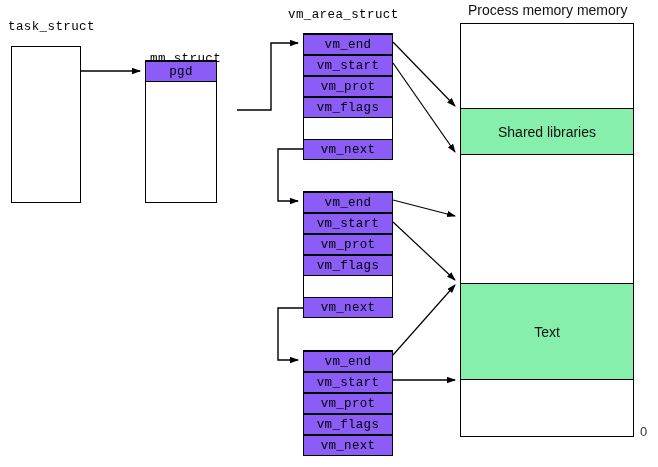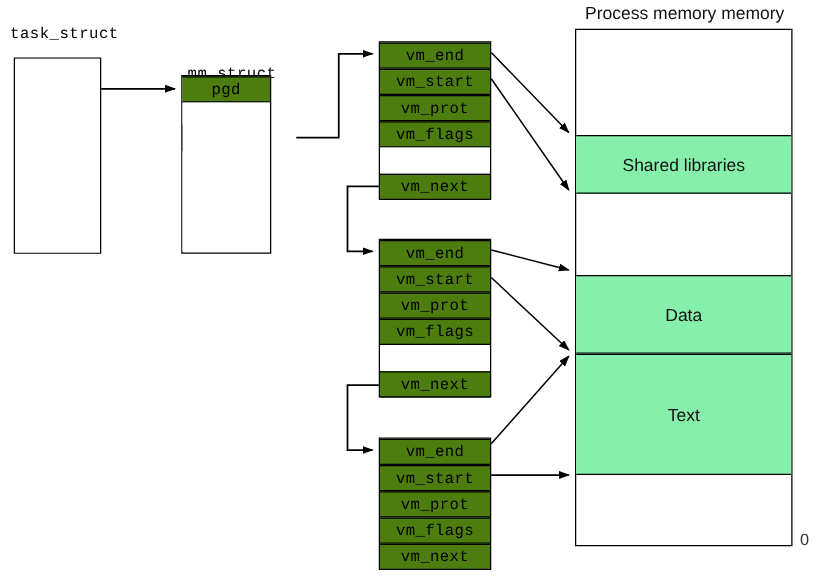--- a/index.html
+++ b/index.html
@@ -11,35 +11,36 @@
   .caption{position:absolute;font-family:"Liberation Mono","DejaVu Sans Mono",monospace;
            font-size:12.5px;letter-spacing:0.4px;white-space:nowrap;color:#000;}
   .caption-sans{position:absolute;font-family:"Liberation Sans",sans-serif;
            font-size:14px;white-space:nowrap;color:#111;}
 
   .box{position:absolute;border:1.4px solid #000;box-sizing:border-box;background:#fff;}
   .row{position:absolute;left:0;right:0;box-sizing:border-box;
        display:flex;align-items:center;justify-content:center;
        font-family:"Liberation Mono","DejaVu Sans Mono",monospace;
        font-size:12.5px;letter-spacing:0.3px;color:#000;}
-  .row.fill{background:#4d7c0f;border-top:1.4px solid #000;border-bottom:1.4px solid #000;}
+  .row.fill{background:#8b5cf6;border-top:1.4px solid #000;border-bottom:1.4px solid #000;}
   .row.blank{background:#fff;}
   .seg{position:absolute;left:0;right:0;box-sizing:border-box;
        display:flex;align-items:center;justify-content:center;
        font-family:"Liberation Sans",sans-serif;font-size:14px;color:#111;}
   .seg.fill{background:#86efac;border-top:1.4px solid #000;border-bottom:1.4px solid #000;}
   .zero{position:absolute;font-family:"Liberation Sans",sans-serif;font-size:13px;color:#333;}
 </style>
 </head>
 <body>
 
 <div id="stage">
 
   <div class="caption" style="left:8px;top:20px;">task_struct</div>
   <div class="caption" style="left:150px;top:20px;margin-top:32px;">mm_struct</div>
+  <div class="caption" style="left:288px;top:8px;">vm_area_struct</div>
   <div class="caption-sans" style="left:468px;top:2px;">Process memory memory</div>
   <div class="zero" style="left:640px;top:424px;">0</div>
 
   <div class="box" style="left:11px;top:46px;width:70px;height:157px;">
     <div class="row blank" style="top:0px;height:16px;"></div>
     <div class="row fill" style="top:16px;height:20px;margin-top:48px;">mm</div>
     <div class="row blank" style="top:36px;height:119px;"></div>
   </div>
 
   <div class="box" style="left:145px;top:60px;width:72px;height:143px;">
@@ -71,21 +72,20 @@
     <div class="row fill" style="top:21px;height:21px;">vm_start</div>
     <div class="row fill" style="top:42px;height:21px;">vm_prot</div>
     <div class="row fill" style="top:63px;height:21px;">vm_flags</div>
     <div class="row fill" style="top:84px;height:21px;">vm_next</div>
   </div>
 
   <div class="box" style="left:460px;top:23px;width:174px;height:414px;">
     <div class="seg" style="top:0px;height:84px;"></div>
     <div class="seg fill" style="top:84px;height:47px;">Shared libraries</div>
     <div class="seg" style="top:131px;height:65px;"></div>
-    <div class="seg fill" style="top:196px;height:63px;">Data</div>
     <div class="seg fill" style="top:259px;height:97px;">Text</div>
     <div class="seg" style="top:356px;height:55px;"></div>
   </div>
 
   <svg class="layer" viewBox="0 0 658 467">
     <defs>
       <marker id="ah" markerWidth="9" markerHeight="9" refX="8" refY="3.2" orient="auto" markerUnits="userSpaceOnUse">
         <path d="M0,0 L9,3.2 L0,6.4 z" fill="#000"></path>
       </marker>
     </defs>

